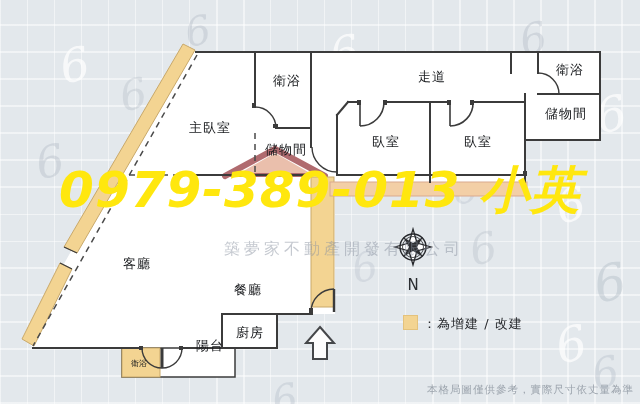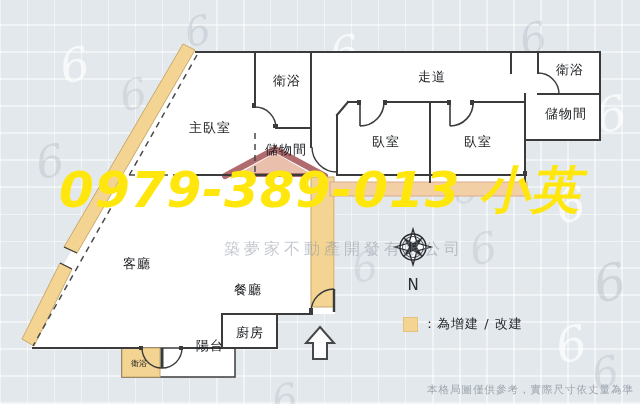--- a/index.html
+++ b/index.html
@@ -19,21 +19,21 @@
   .room-label.small{font-size:8px;letter-spacing:0;}
   .wm-brand1{position:absolute;left:198px;top:201px;font-size:30px;font-weight:600;
        letter-spacing:2px;color:rgba(139,148,161,.45);white-space:nowrap;}
   .wm-brand2{position:absolute;left:199px;top:239px;font-size:16px;
        letter-spacing:4px;color:rgba(139,148,161,.50);white-space:nowrap;margin-left:25px;}
   .wm-phone{position:absolute;left:50%;top:157px;transform:translateX(-50%);
        font-size:50px;font-weight:bold;letter-spacing:1px;color:#ffe70e;
        white-space:nowrap;font-style:italic;}
   .compass-n{position:absolute;left:413px;top:276px;transform:translateX(-50%);
        font-size:15px;color:#2a2d31;}
-  .legend{position:absolute;left:403px;top:315px;display:flex;align-items:center;}
+  .legend{position:absolute;left:403px;top:315px;display:flex;align-items:flex-start;}
   .legend .swatch{width:13px;height:13px;background:#f3d492;border:1px solid #e4c27c;}
   .legend .legend-text{margin-left:5px;font-size:13px;color:#26282c;letter-spacing:1px;white-space:nowrap;}
   .disclaimer{position:absolute;right:6px;top:383px;font-size:10.5px;
        color:#9ba3ac;letter-spacing:1px;white-space:nowrap;}
 </style>
 </head>
 <body>
 
 <div id="stage">
 

